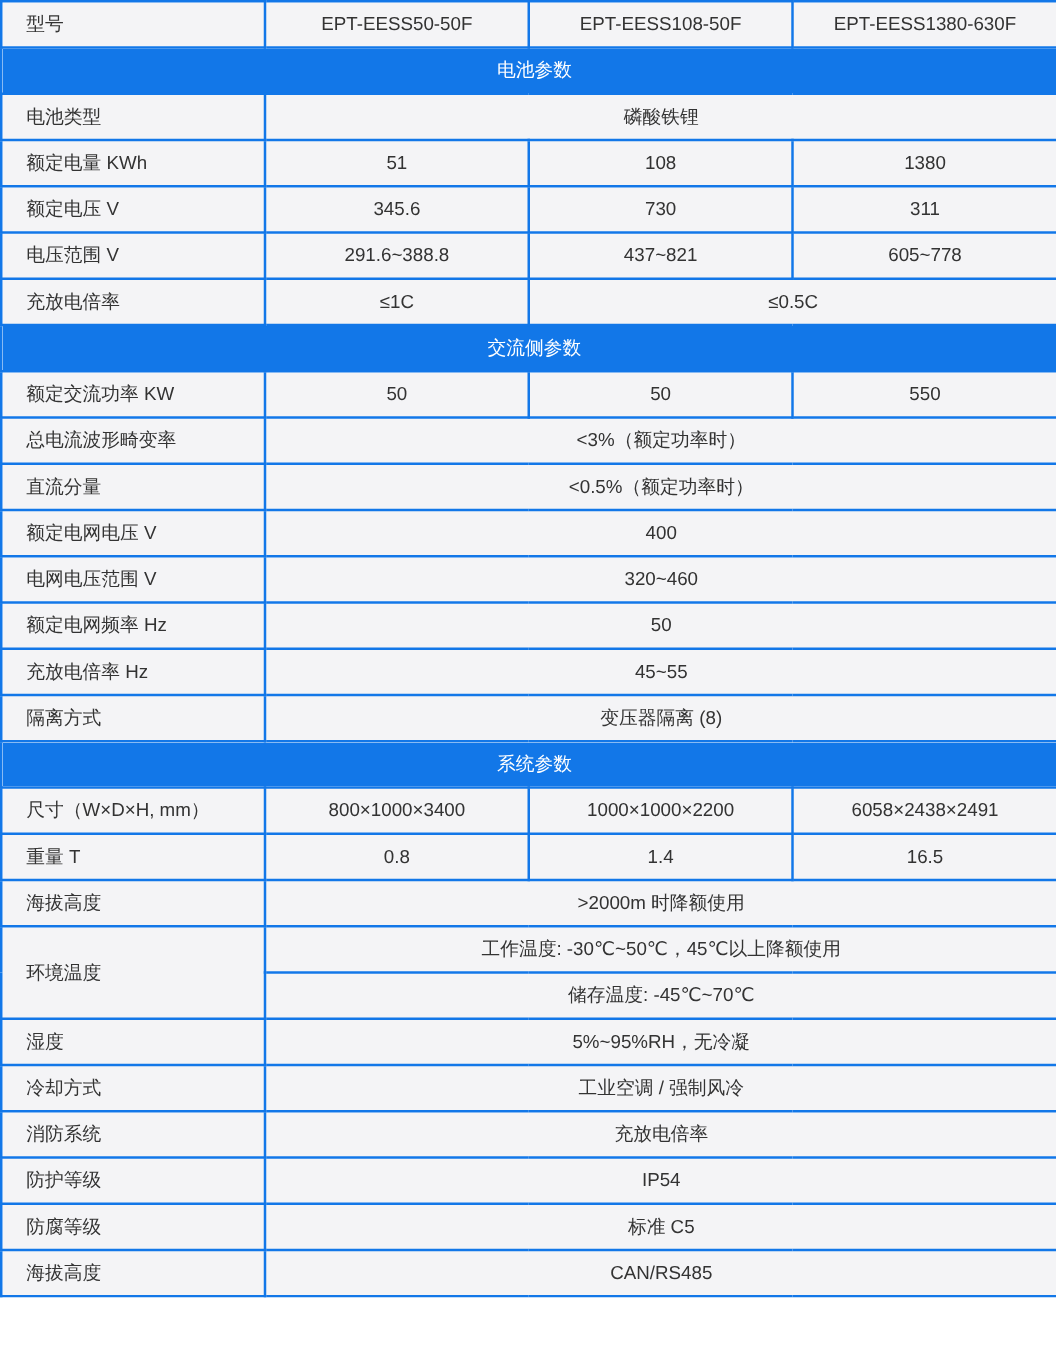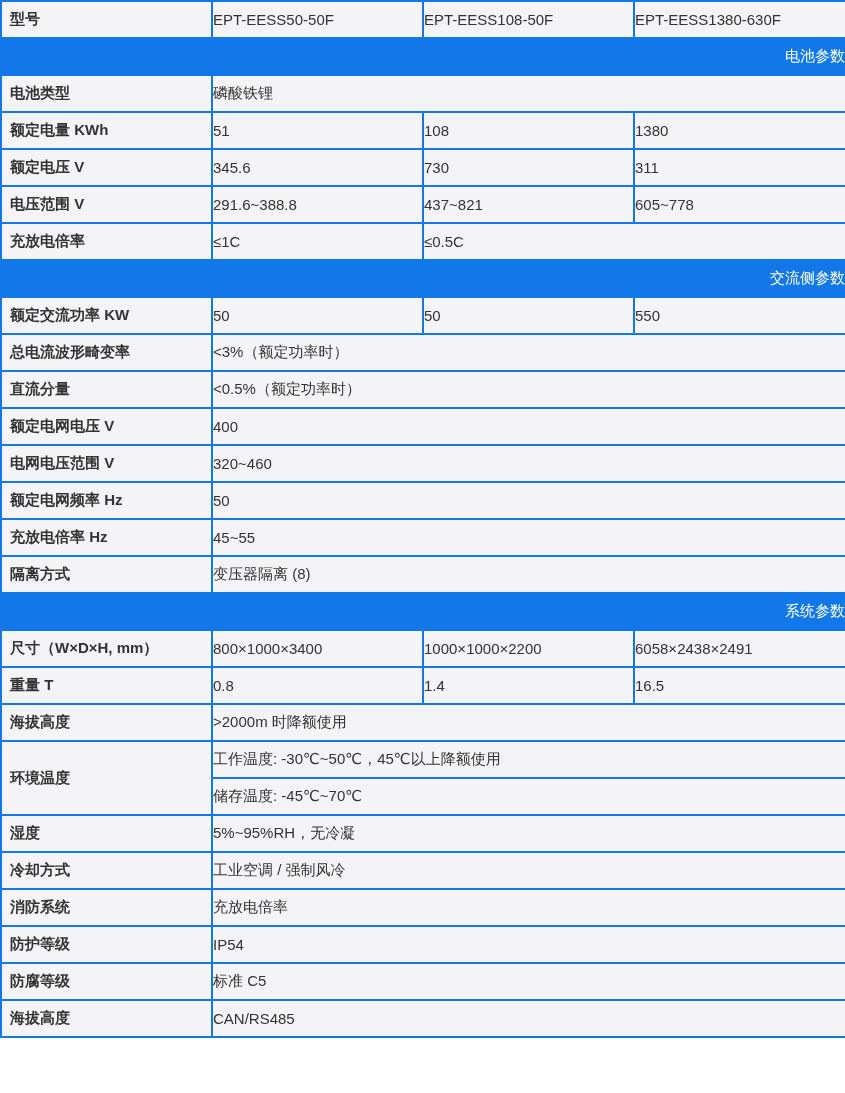--- a/index.html
+++ b/index.html
@@ -20,31 +20,30 @@
   td {
     border: 2px solid #1277e8;
     background: #f4f4f6;
     height: 35px;
     padding: 0;
     overflow: hidden;
     white-space: nowrap;
   }
   td.label {
     text-align: left;
-    padding-left: 8px;
-    font-weight: bold;
+    padding-left: 19px;
   }
   td.value {
-    text-align: left;
+    text-align: center;
   }
   tr.section td {
     background: #1277e8;
     border-color: #1277e8;
     color: #ffffff;
-    text-align: right;
+    text-align: center;
     padding-left: 8px;
   }
 </style>
 </head>
 <body>
 
 <table class="spec">
   <colgroup>
       <col>
       <col>

